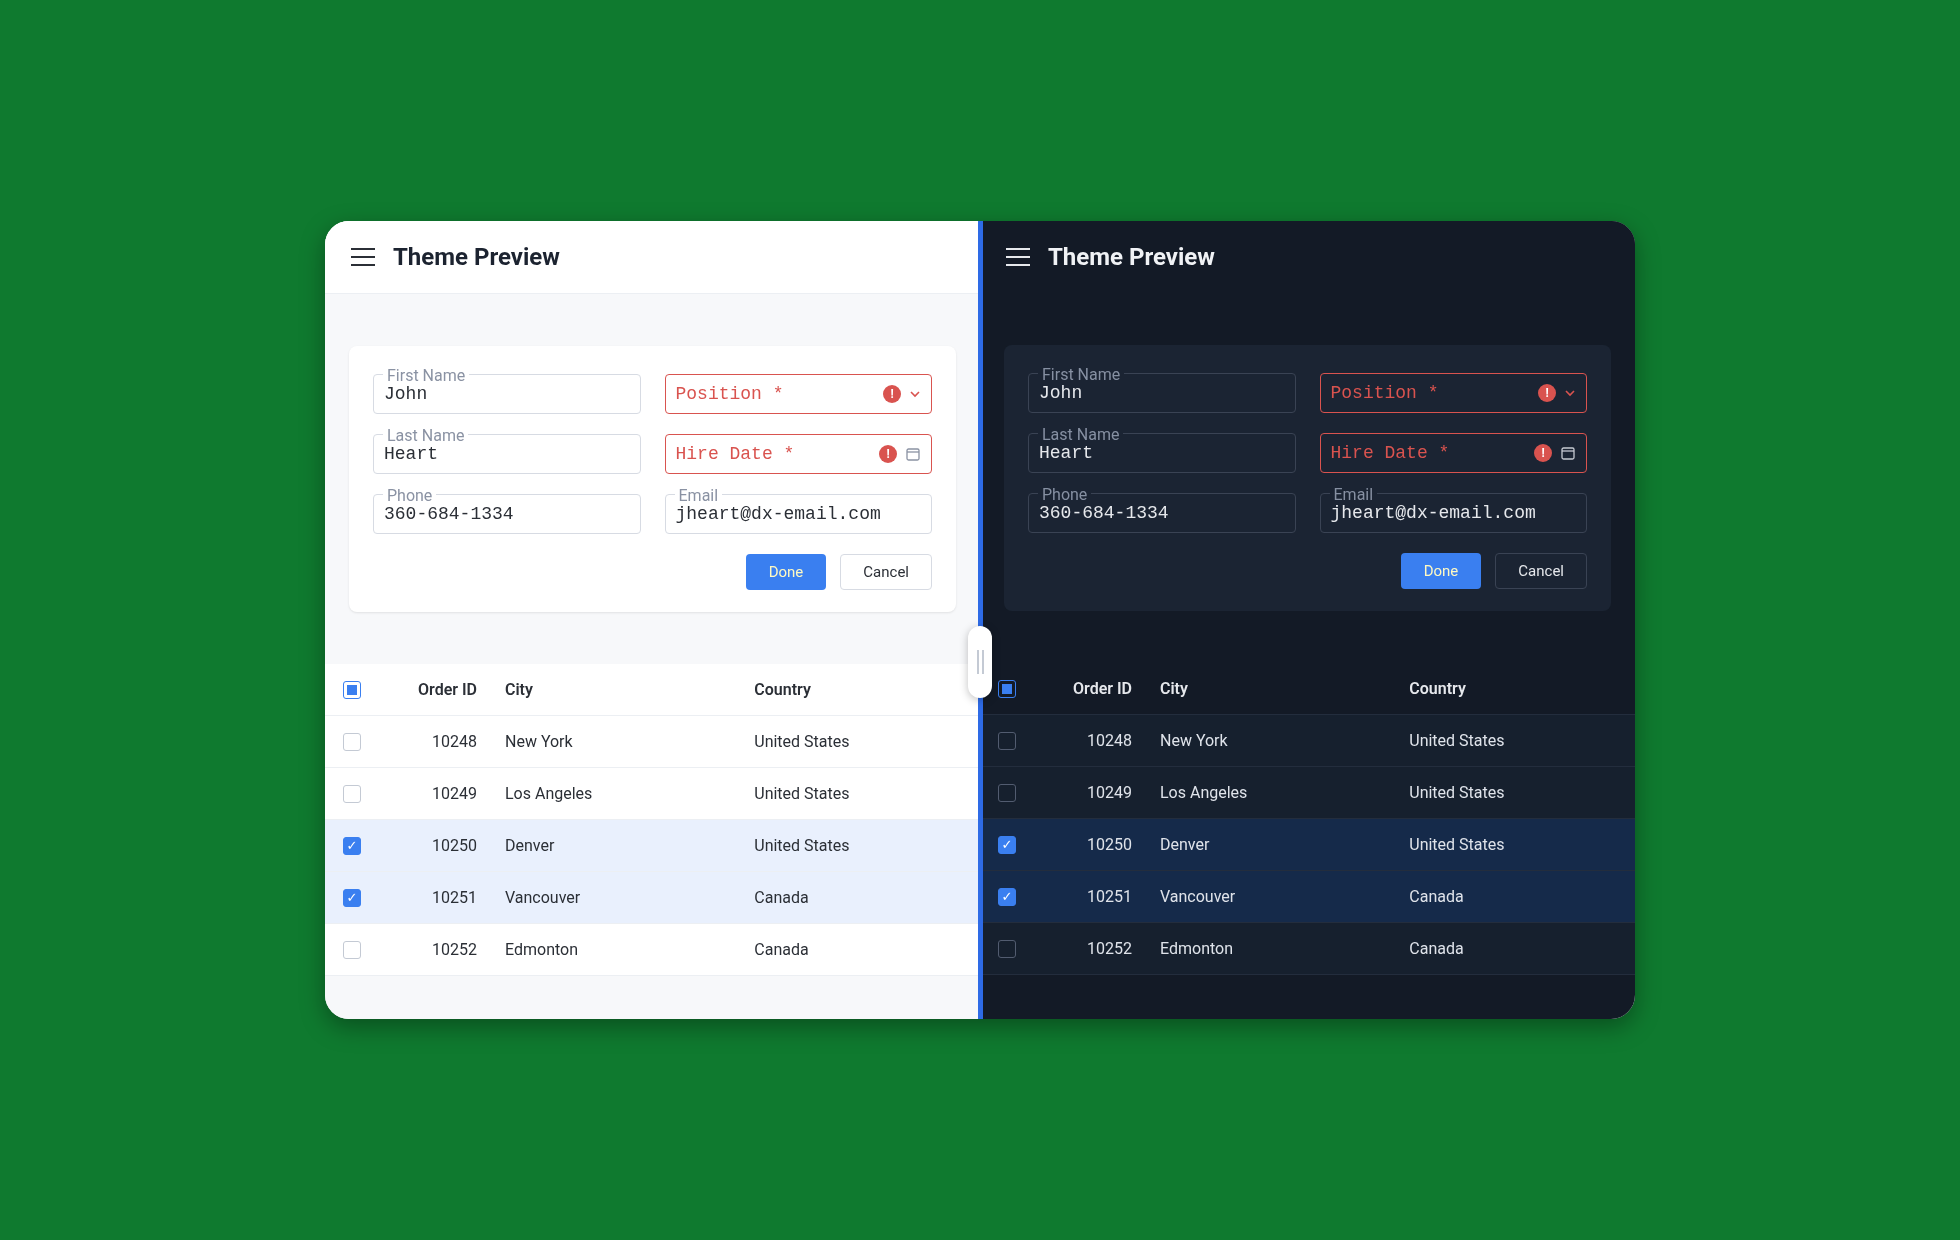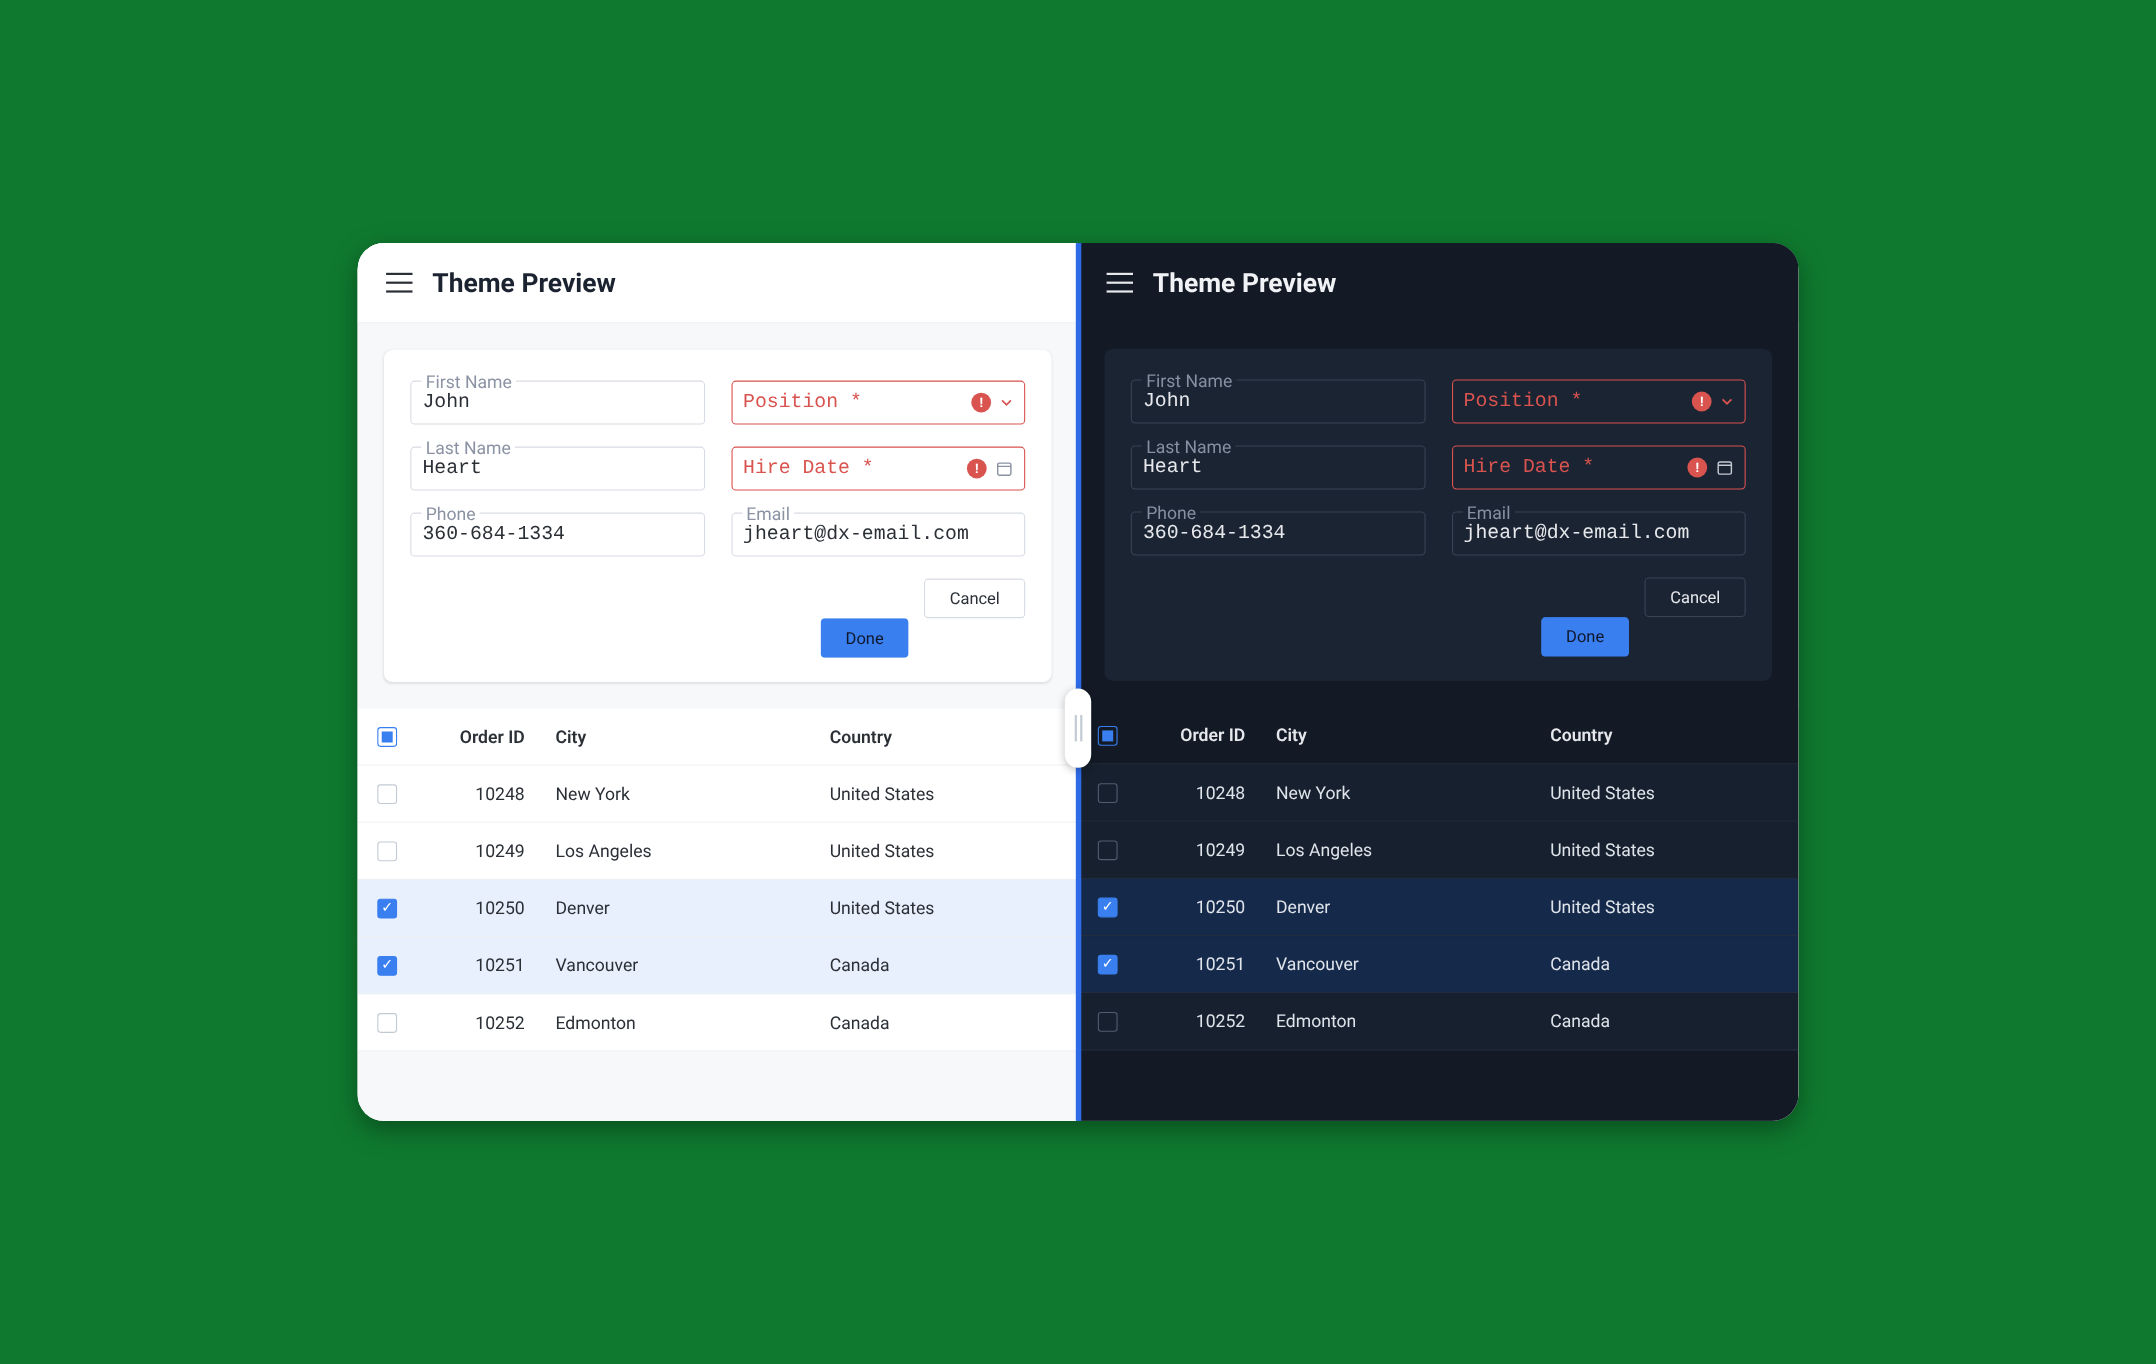--- a/index.html
+++ b/index.html
@@ -14,21 +14,21 @@
   .frame {
     width: 1310px;
     height: 798px;
     background: #fff;
     border-radius: 24px;
     overflow: hidden;
     display: flex;
     position: relative;
     box-shadow: 0 8px 24px rgba(0,0,0,0.35);
   }
-  .panel { flex: 1; display: flex; flex-direction: column; overflow: hidden; }
+  .panel { flex: 1; display: flex; flex-direction: column; overflow: hidden; gap: 28px; }
   .panel.light { background: #f7f8fa; }
   .panel.dark  { background: #131a26; color: #e6e8ec; }
 
   
   .hdr {
     display: flex; align-items: center; gap: 18px;
     padding: 22px 26px;
   }
   .light .hdr { background: #fff; border-bottom: 1px solid #eceff3; }
   .dark  .hdr { background: #131a26; }
@@ -78,21 +78,21 @@
   .fld .chev, .fld .cal { color:#8a92a3; display:flex; }
   .fld.error .chev { color:#d9534f; }
   .dark .fld .cal { color:#c6cad2; }
 
   .actions { display:flex; justify-content:flex-end; gap:14px; margin-top: 6px; }
   .btn {
     height:36px; padding:0 22px; border-radius:4px;
     font-size:15px; display:flex; align-items:center; cursor:pointer;
     border:1px solid transparent;
   }
-  .btn.primary { background:#3a7ff0; color:#0f172a;margin-top:36px; }
+  .btn.primary { background:#3a7ff0; color:#fef9c3; }
   .light .btn.secondary { background:#fff; border-color:#d7dbe3; color:#2b2f36; }
   .dark  .btn.secondary { background:#1b2433; border-color:#3a4354; color:#e6e8ec; }
 
   
   .tbl { flex:1; overflow:hidden; }
   .trow { display:flex; align-items:center; height:52px; padding:0 18px; }
   .light .trow { background:#fff; border-bottom:1px solid #eceff3; }
   .dark  .trow { background:#16202e; border-bottom:1px solid #232d3d; }
   .light .trow.head { font-weight:600; color:#2b2f36; }
   .dark  .trow.head { font-weight:600; color:#e6e8ec; background:#131a26; }

